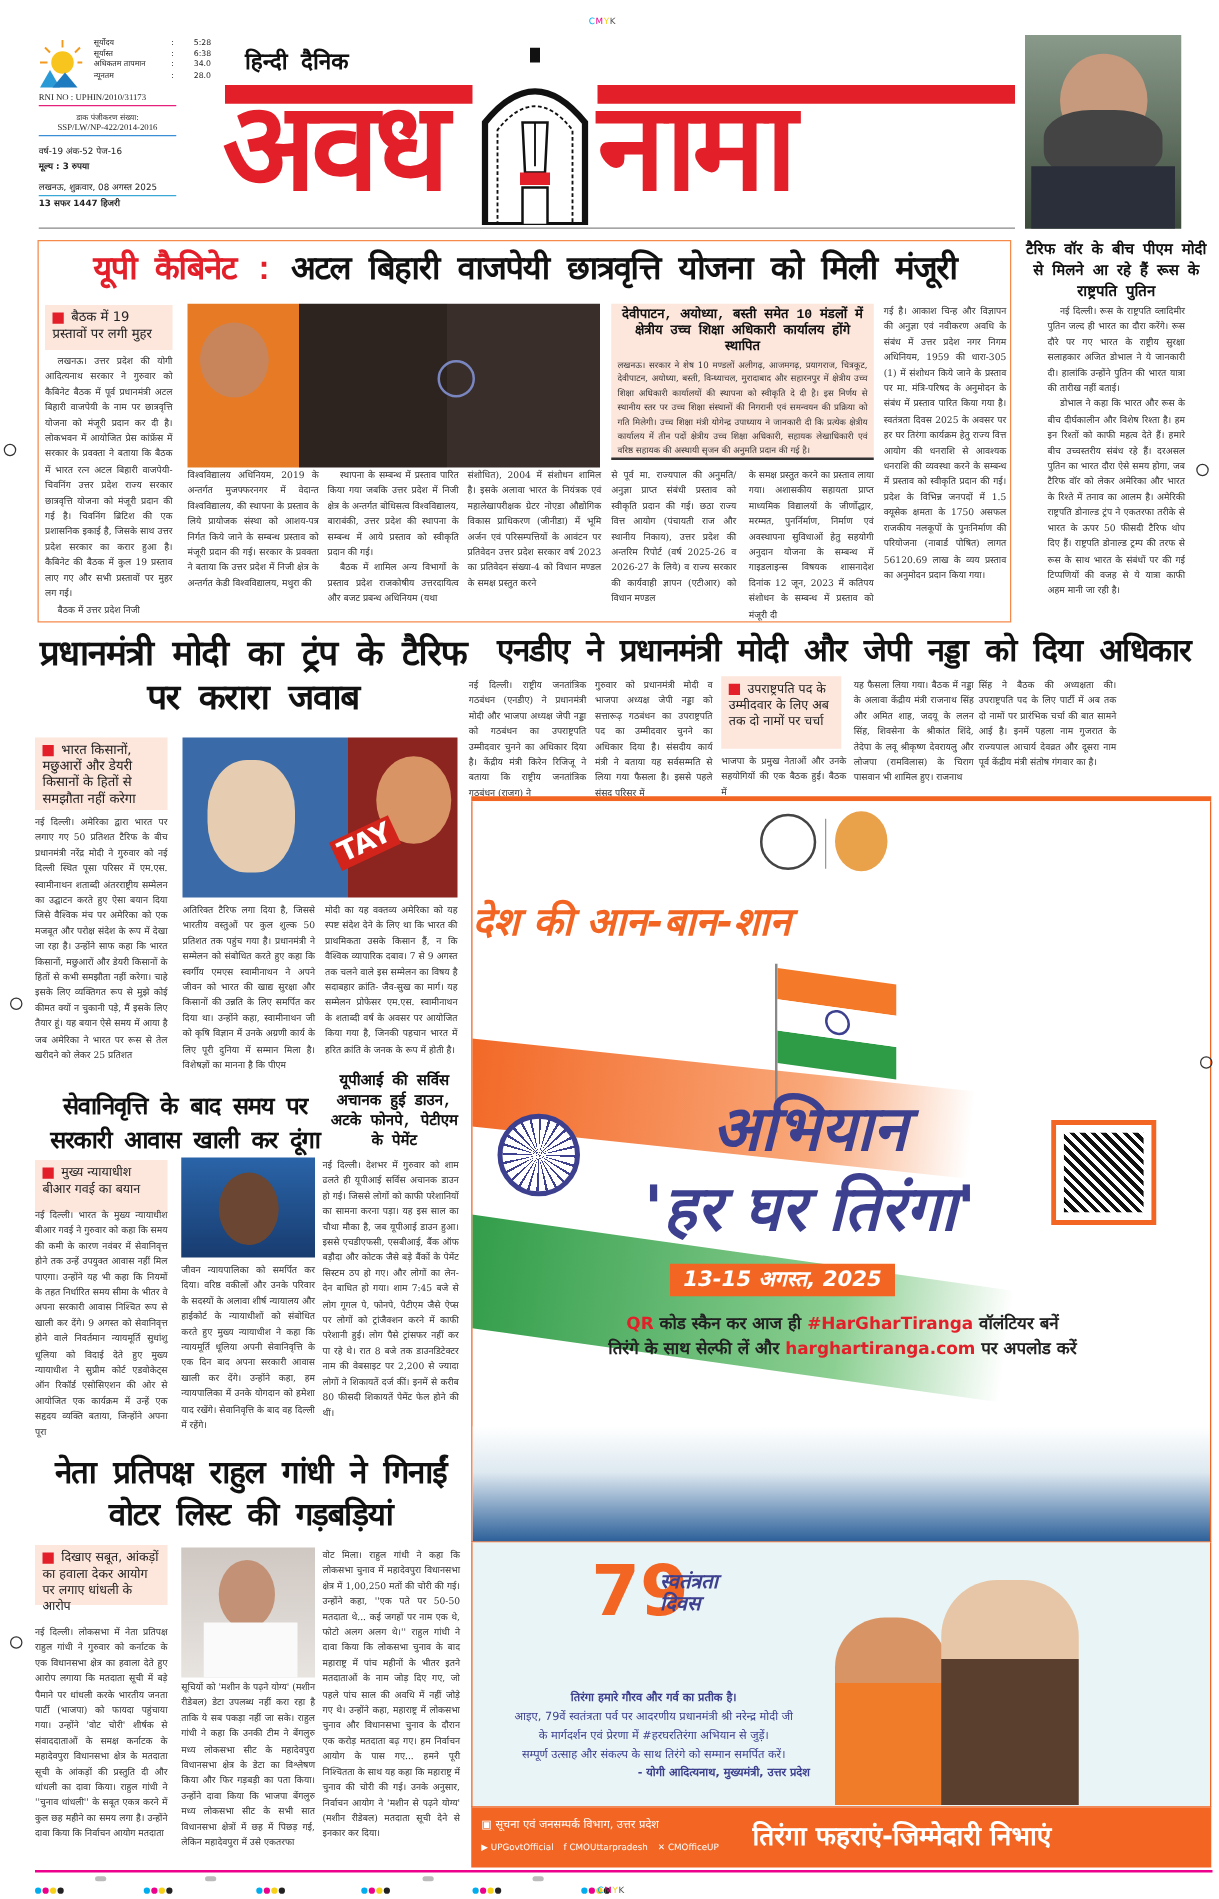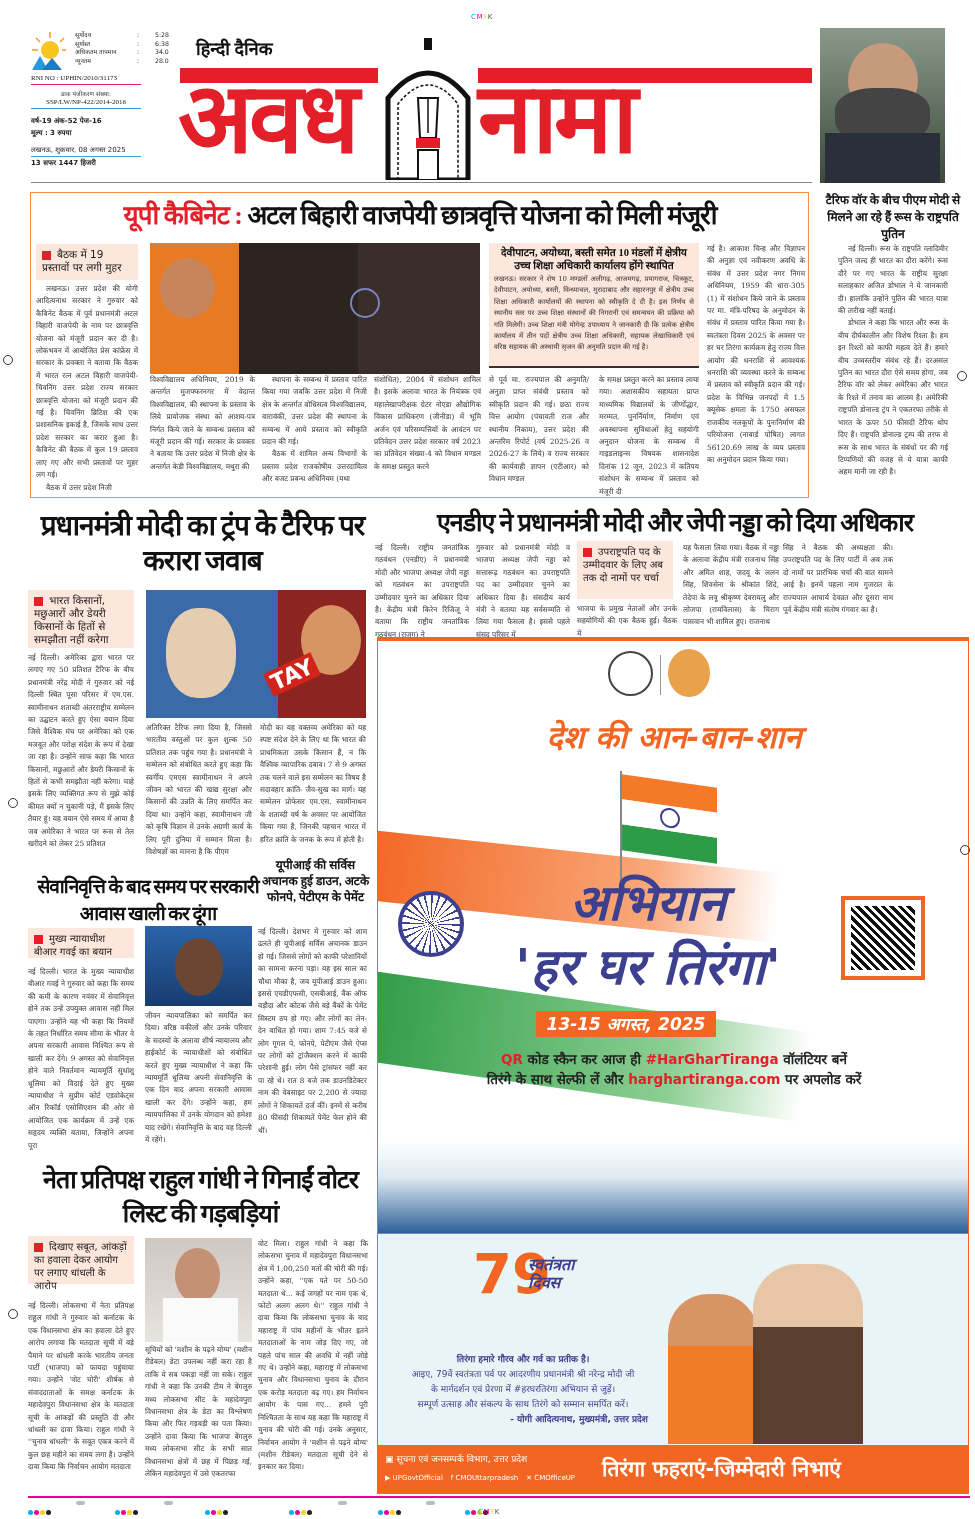--- a/index.html
+++ b/index.html
@@ -3,21 +3,21 @@
 <meta charset="utf-8">
 <style>
 *{box-sizing:border-box;margin:0;padding:0}
 body{width:975px;height:1519px;background:#fff;font-family:"DejaVu Serif",serif;color:#222;position:relative;overflow:hidden}
 .abs{position:absolute}
 .sans{font-family:"DejaVu Sans",sans-serif}
 .cmyk{font-family:"DejaVu Sans",sans-serif;font-size:7px;letter-spacing:.5px}
 .cmyk .c{color:#00aeef}.cmyk .m{color:#ec008c}.cmyk .y{color:#f7d117}.cmyk .k{color:#555}
 .body-text{font-size:7.3px;line-height:12.4px;text-align:justify;color:#333}
 .body-text p{text-indent:10px}
-.hl{font-family:Liberation Serif, serif;font-weight:bold;color:#111;text-align:center;letter-spacing:-1px}
+.hl{font-family:Liberation Mono, monospace;font-weight:bold;color:#111;text-align:center;letter-spacing:-1px}
 .sub{background:#fde6dc;padding:4px 6px;font-family:"DejaVu Sans",sans-serif;font-size:12px;line-height:15px;color:#222}
 .sub .sq{display:inline-block;width:9px;height:9px;background:#e3202a;margin-right:6px;vertical-align:middle}
 .photo{background:#556;overflow:hidden}
 .dots span{display:inline-block;width:5px;height:5px;border-radius:50%;margin-right:1px}
 .reg{width:10px;height:10px;border:1px solid #333;border-radius:50%}
 </style>
 </head>
 <body>
 
 <div class="abs cmyk" style="left:471px;top:13px">
@@ -56,21 +56,21 @@
     </div>
   <div style="display:flex">
       <span style="width:62px">न्यूनतम</span>
       <span style="width:18px">:</span>
       <span>28.0</span>
     </div>
 </div>
 <div class="abs" style="left:31px;top:73px;width:110px;font-size:7px;line-height:11px;font-family:'Liberation Serif',serif;border-bottom:1px solid #e3207a">RNI NO : UPHIN/2010/31173</div>
 <div class="abs sans" style="left:31px;top:89px;width:110px;text-align:center;font-size:6.2px;color:#333">डाक पंजीकरण संख्या:</div>
 <div class="abs" style="left:31px;top:98px;width:110px;text-align:center;font-size:7px;font-family:'Liberation Serif',serif;border-bottom:1px solid #3a8ed6;padding-bottom:2px">SSP/LW/NP-422/2014-2016</div>
-<div class="abs sans" style="left:31px;top:116px;font-size:7px;font-weight:bold">वर्ष-19  अंक-52 पेज-16</div>
+<div class="abs sans" style="left:31px;top:116px;font-size:7px;font-weight:normal">वर्ष-19  अंक-52 पेज-16</div>
 <div class="abs sans" style="left:31px;top:128px;width:110px;font-size:7px;font-weight:bold;border-bottom:1px solid #3aa8d6;padding-bottom:19px">मूल्य : 3 रुपया</div>
 <div class="abs sans" style="left:31px;top:145px;font-size:7px;font-weight:normal">लखनऊ, शुक्रवार, 08 अगस्त 2025</div>
 <div class="abs sans" style="left:31px;top:158px;font-size:7px;font-weight:bold">13 सफर 1447 हिजरी</div>
 <div class="abs" style="left:31px;top:182px;width:781px;height:1px;background:#888"></div>
 
 <div class="abs hl" style="left:196px;top:36px;font-size:18px;text-align:left;letter-spacing:0">हिन्दी दैनिक</div>
 <div class="abs" style="left:180px;top:68px;width:632px;height:15px;background:#e3202a"></div>
 <div class="abs sans" style="left:178px;top:58px;font-size:98px;font-weight:bold;color:#e3202a;line-height:120px;letter-spacing:-4px">अवध</div>
 <div class="abs" style="left:378px;top:38px;width:100px;height:142px;background:#fff">
   <svg width="100" height="142" viewBox="0 0 100 142">
@@ -141,21 +141,21 @@
 <div class="abs sub" style="left:577px;top:541px;width:96px;height:58px;font-size:10px;line-height:13px"><span class="sq"></span><span>उपराष्ट्रपति पद के उम्मीदवार के लिए अब तक दो नामों पर चर्चा</span></div>
 <div class="abs body-text" style="left:577px;top:603px;width:100px">भाजपा के प्रमुख नेताओं और उनके सहयोगियों की एक बैठक हुई। बैठक में</div>
 <div class="abs body-text" style="left:683px;top:542px;width:96px">यह फैसला लिया गया। बैठक में नड्डा के अलावा केंद्रीय मंत्री राजनाथ सिंह और अमित शाह, जदयू के ललन सिंह, शिवसेना के श्रीकांत शिंदे, तेदेपा के लवू श्रीकृष्ण देवरायलु और लोजपा (रामविलास) के चिराग पासवान भी शामिल हुए। राजनाथ</div>
 <div class="abs body-text" style="left:783px;top:542px;width:110px">सिंह ने बैठक की अध्यक्षता की। उपराष्ट्रपति पद के लिए पार्टी में अब तक दो नामों पर प्रारंभिक चर्चा की बात सामने आई है। इनमें पहला नाम गुजरात के राज्यपाल आचार्य देवव्रत और दूसरा नाम पूर्व केंद्रीय मंत्री संतोष गंगवार का है।</div>
 
 <div class="abs" style="left:377px;top:637px;width:592px;height:4px;background:#f26522"></div>
 <div class="abs" style="left:377px;top:641px;width:592px;height:593px;border:1px solid #f26522;border-top:none;background:#fff;overflow:hidden">
   <div style="position:absolute;left:230px;top:10px;width:45px;height:45px;border-radius:50%;border:2px solid #444"></div>
   <div style="position:absolute;left:282px;top:14px;width:1px;height:40px;background:#999"></div>
   <div style="position:absolute;left:290px;top:8px;width:42px;height:48px;border-radius:50%;background:#e9a14a"></div>
-  <div class="sans" style="position:absolute;left:0;top:74px;width:592px;text-align:center;font-size:31px;font-weight:bold;font-style:italic;color:#f26522">देश की आन-बान-शान</div>
+  <div class="sans" style="position:absolute;left:0;top:74px;width:592px;text-align:left;font-size:31px;font-weight:bold;font-style:italic;color:#f26522">देश की आन-बान-शान</div>
   <div style="position:absolute;left:-20px;top:210px;width:420px;height:70px;background:linear-gradient(90deg,#f26522,#f9a87a 70%,transparent);transform:rotate(6deg)"></div>
   <div style="position:absolute;left:-20px;top:360px;width:450px;height:90px;background:linear-gradient(90deg,#2e9b47,#8ccf92 70%,transparent);transform:rotate(8deg)"></div>
   <div style="position:absolute;left:242px;top:130px;width:2px;height:135px;background:#888"></div>
   <div style="position:absolute;left:244px;top:140px;width:95px;height:76px;transform:skewY(8deg)">
     <div style="height:25px;background:#f47a2a"></div>
       <div style="height:25px;background:#fff;position:relative">
         <div style="position:absolute;left:38px;top:2px;width:20px;height:20px;border:2px solid #3d3f8f;border-radius:50%"></div>
       </div>
       <div style="height:26px;background:#2e9b47"></div>
   </div>
@@ -195,21 +195,21 @@
   <div class="sans" style="position:absolute;left:8px;top:6px;font-size:9px;color:#fff">▣ <span>सूचना एवं जनसम्पर्क विभाग, उत्तर प्रदेश</span></div>
   <div class="sans" style="position:absolute;left:8px;top:28px;font-size:7px;color:#fff;display:flex;gap:8px">
     <span>▶ <span>UPGovtOfficial</span></span>
     <span>f <span>CMOUttarpradesh</span></span>
     <span>✕ <span>CMOfficeUP</span></span>
   </div>
   <div class="sans" style="position:absolute;left:225px;top:8px;font-size:21px;font-weight:bold;color:#fff">तिरंगा फहराएं-जिम्मेदारी निभाएं</div>
 </div>
 
 <div class="abs hl" style="left:28px;top:873px;width:240px;font-size:19px;line-height:27px">सेवानिवृत्ति के बाद समय पर सरकारी आवास खाली कर दूंगा</div>
-<div class="abs sub" style="left:28px;top:928px;width:106px;height:30px;font-size:10px;line-height:13px"><span class="sq"></span><span>मुख्य न्यायाधीश बीआर गवई का बयान</span></div>
+<div class="abs sub" style="left:28px;top:928px;width:106px;height:42px;font-size:10px;line-height:13px"><span class="sq"></span><span>मुख्य न्यायाधीश बीआर गवई का बयान</span></div>
 <div class="abs body-text" style="left:28px;top:966px;width:106px">नई दिल्ली। भारत के मुख्य न्यायाधीश बीआर गवई ने गुरुवार को कहा कि समय की कमी के कारण नवंबर में सेवानिवृत्त होने तक उन्हें उपयुक्त आवास नहीं मिल पाएगा। उन्होंने यह भी कहा कि नियमों के तहत निर्धारित समय सीमा के भीतर वे अपना सरकारी आवास निश्चित रूप से खाली कर देंगे। 9 अगस्त को सेवानिवृत्त होने वाले निवर्तमान न्यायमूर्ति सुधांशु धूलिया को विदाई देते हुए मुख्य न्यायाधीश ने सुप्रीम कोर्ट एडवोकेट्स ऑन रिकॉर्ड एसोसिएशन की ओर से आयोजित एक कार्यक्रम में उन्हें एक सहृदय व्यक्ति बताया, जिन्होंने अपना पूरा</div>
 <div class="abs photo" style="left:145px;top:926px;width:107px;height:80px;background:linear-gradient(180deg,#2a64a8,#183c70)">
   <div style="position:absolute;left:30px;top:12px;width:48px;height:58px;border-radius:50%;background:#6b4733"></div>
 </div>
 <div class="abs body-text" style="left:145px;top:1010px;width:107px">जीवन न्यायपालिका को समर्पित कर दिया। वरिष्ठ वकीलों और उनके परिवार के सदस्यों के अलावा शीर्ष न्यायालय और हाईकोर्ट के न्यायाधीशों को संबोधित करते हुए मुख्य न्यायाधीश ने कहा कि न्यायमूर्ति धूलिया अपनी सेवानिवृत्ति के एक दिन बाद अपना सरकारी आवास खाली कर देंगे। उन्होंने कहा, हम न्यायपालिका में उनके योगदान को हमेशा याद रखेंगे। सेवानिवृत्ति के बाद वह दिल्ली में रहेंगे।</div>
 
 <div class="abs hl" style="left:258px;top:857px;width:115px;font-size:12px;line-height:16px;letter-spacing:0">यूपीआई की सर्विस अचानक हुई डाउन, अटके फोनपे, पेटीएम के पेमेंट</div>
 <div class="abs body-text" style="left:258px;top:926px;width:109px">नई दिल्ली। देशभर में गुरुवार को शाम ढलते ही यूपीआई सर्विस अचानक डाउन हो गई। जिससे लोगों को काफी परेशानियों का सामना करना पड़ा। यह इस साल का चौथा मौका है, जब यूपीआई डाउन हुआ। इससे एचडीएफसी, एसबीआई, बैंक ऑफ बड़ौदा और कोटक जैसे बड़े बैंकों के पेमेंट सिस्टम ठप हो गए। और लोगों का लेन-देन बाधित हो गया। शाम 7:45 बजे से लोग गूगल पे, फोनपे, पेटीएम जैसे ऐप्स पर लोगों को ट्रांजैक्शन करने में काफी परेशानी हुई। लोग पैसे ट्रांसफर नहीं कर पा रहे थे। रात 8 बजे तक डाउनडिटेक्टर नाम की वेबसाइट पर 2,200 से ज्यादा लोगों ने शिकायतें दर्ज कीं। इनमें से करीब 80 फीसदी शिकायतें पेमेंट फेल होने की थीं।</div>
 
 <div class="abs hl" style="left:28px;top:1163px;width:345px;font-size:25px;line-height:34px">नेता प्रतिपक्ष राहुल गांधी ने गिनाईं वोटर लिस्ट की गड़बड़ियां</div>

